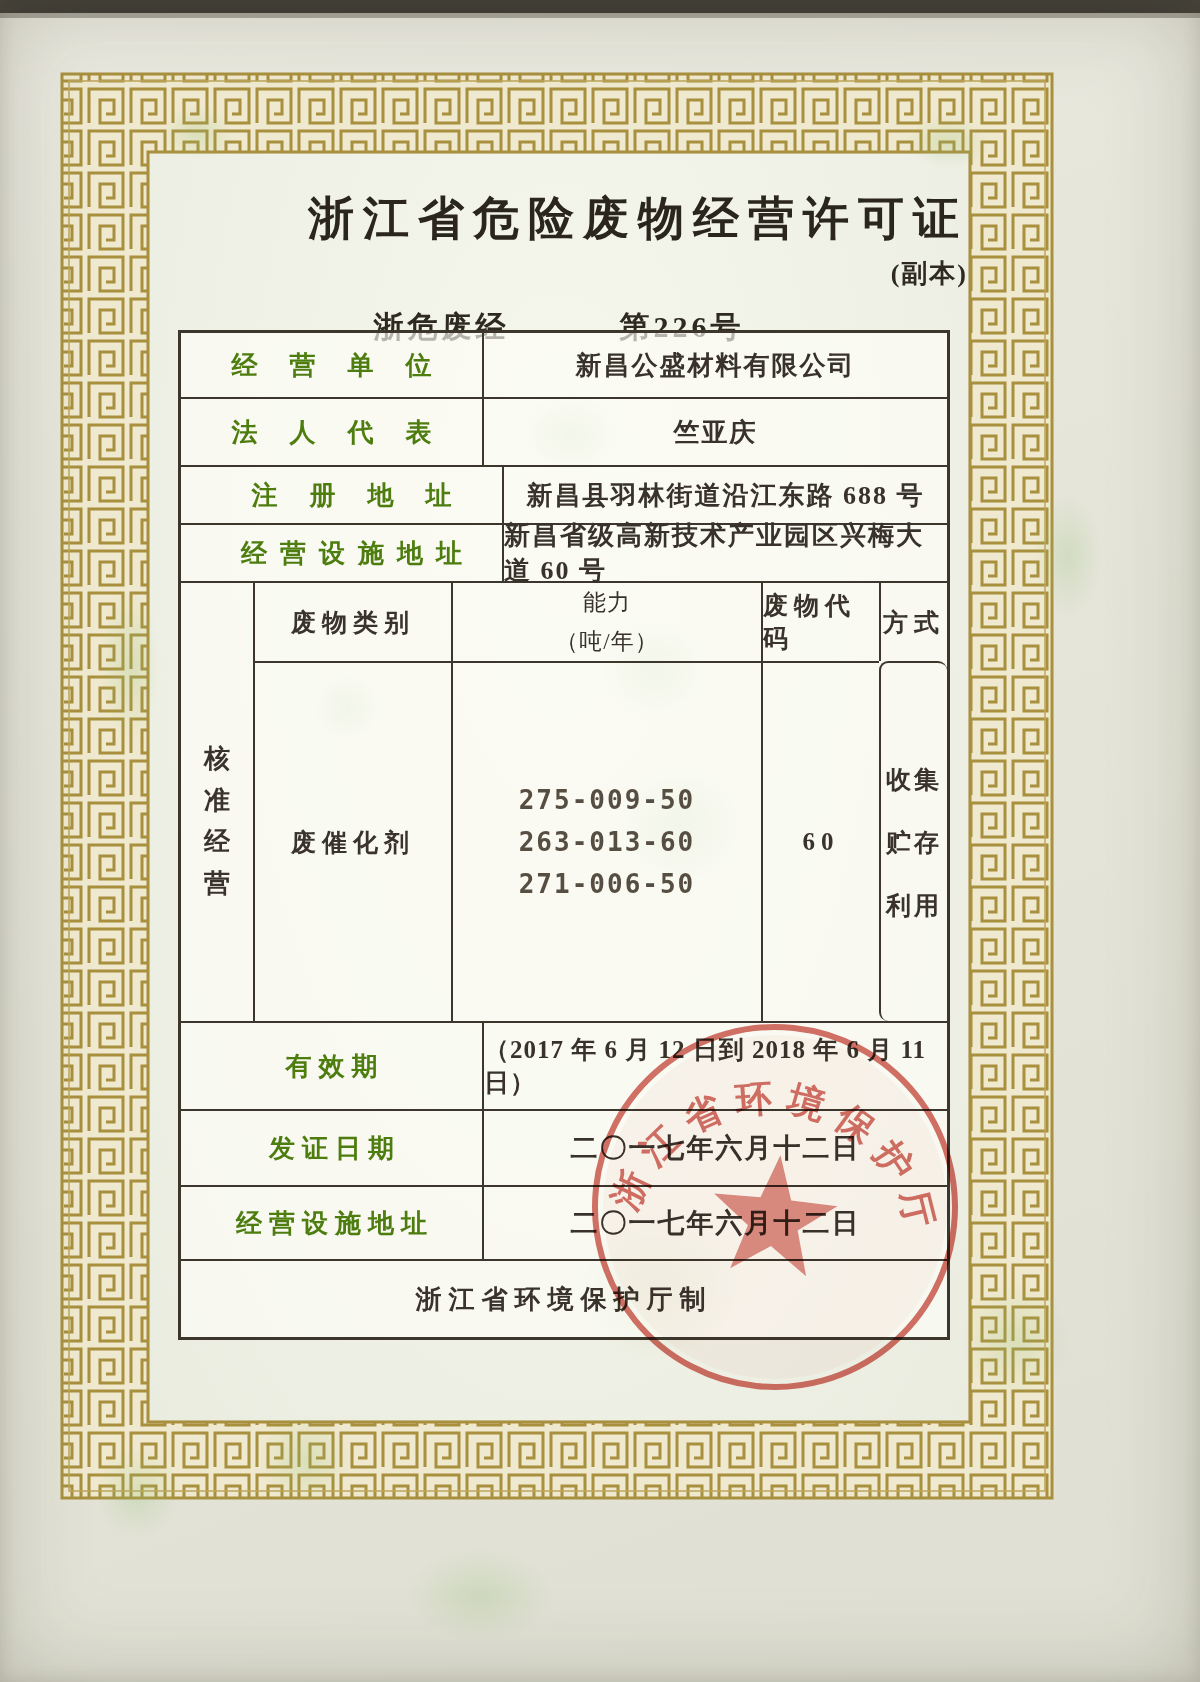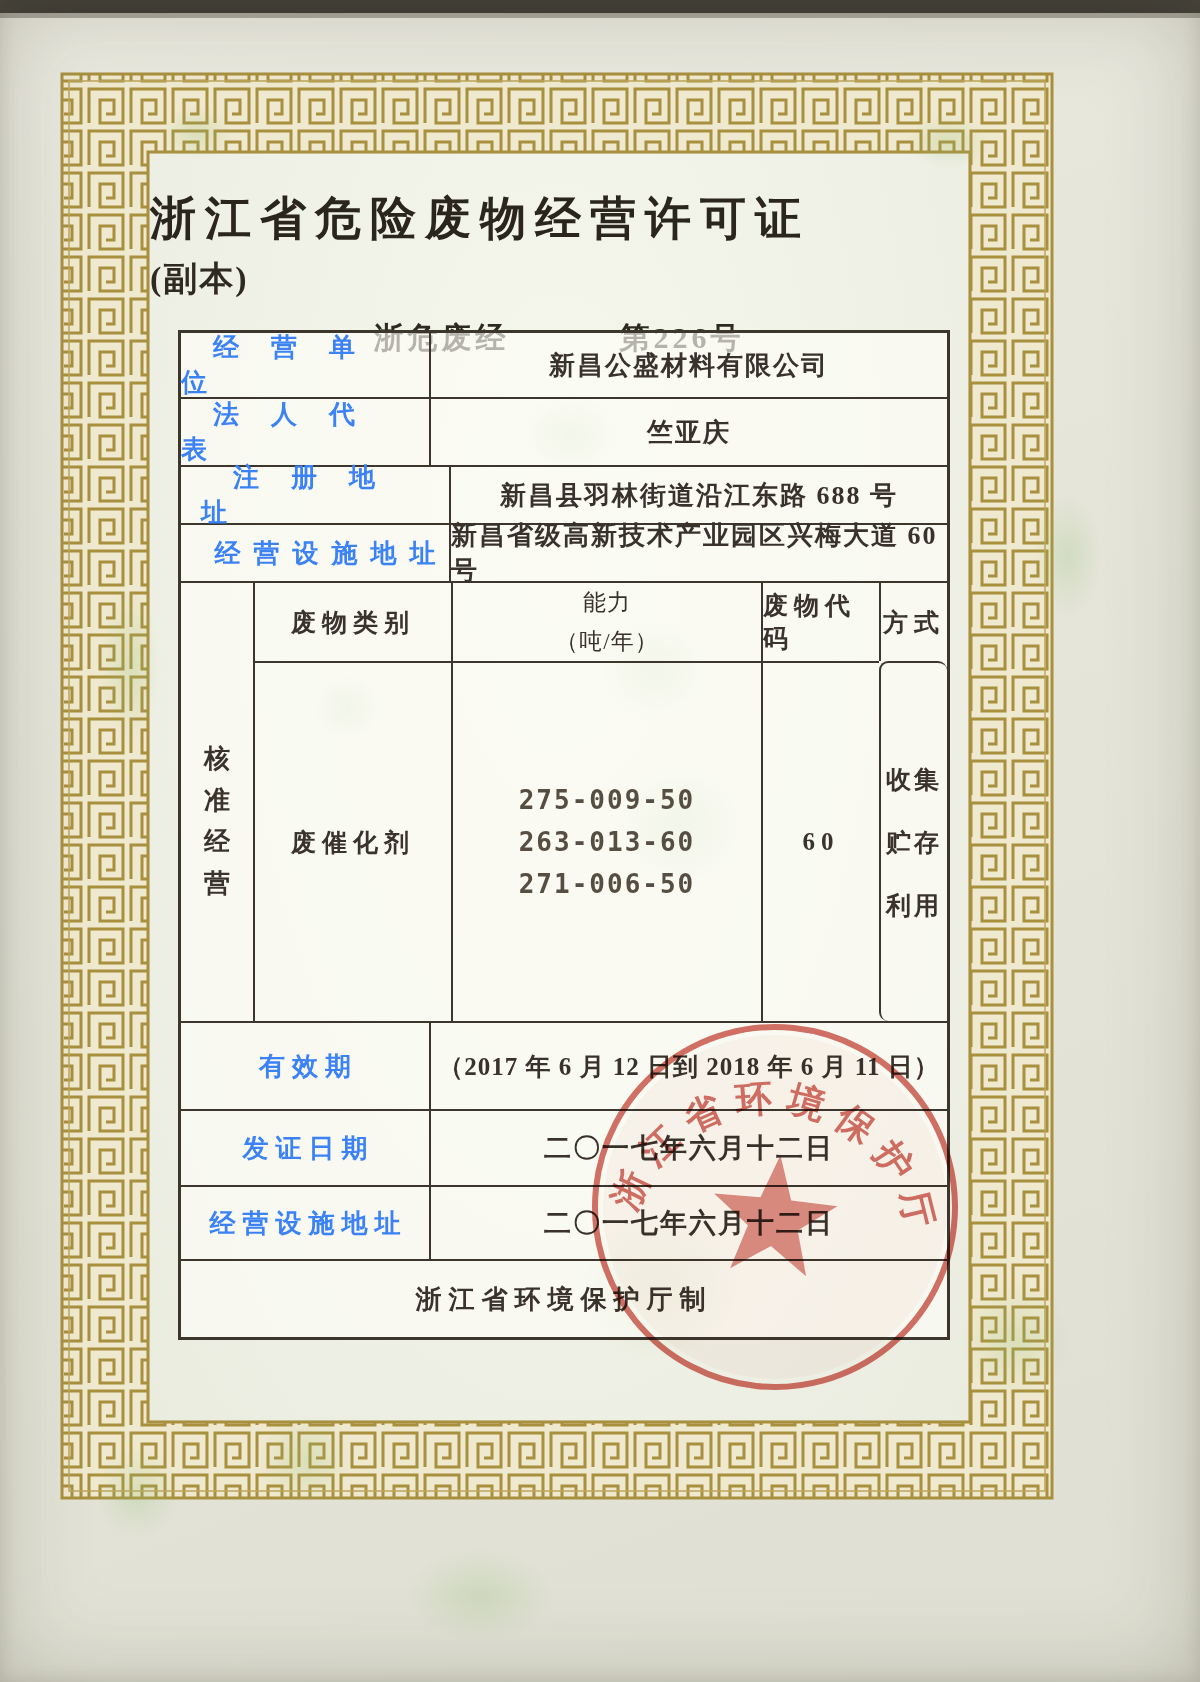--- a/index.html
+++ b/index.html
@@ -13,33 +13,33 @@
   .vignette{position:absolute;inset:0;pointer-events:none;
     box-shadow:inset 0 0 90px rgba(95,90,72,.28), inset 0 0 18px rgba(80,76,62,.18);}
   .frame-svg{position:absolute;left:0;top:0;}
   .inner-paper{
     position:absolute;left:150px;top:154px;width:818px;height:1266px;
     background:radial-gradient(ellipse at 50% 30%, #f5f6ec 0%, #f0f1e6 60%, #ebece0 100%);
   }
   .blob{position:absolute;border-radius:50%;pointer-events:none;
     background:radial-gradient(closest-side, rgba(148,190,115,.24), rgba(148,190,115,0) 72%);}
   .content{position:absolute;left:150px;top:154px;width:818px;height:1266px;}
-  .cert-title{margin-top:34px;text-align:left;font-size:46px;font-weight:bold;
+  .cert-title{margin-top:34px;text-align:right;font-size:46px;font-weight:bold;
     letter-spacing:9px;color:#2a251d;}
-  .cert-subtitle{margin-top:6px;text-align:left;font-size:34px;font-weight:bold;
+  .cert-subtitle{margin-top:6px;text-align:right;font-size:26px;font-weight:bold;
     letter-spacing:2px;color:#2e2921;}
   .serial-row{margin-top:16px;display:flex;justify-content:center;gap:110px;
     font-size:30px;font-weight:bold;color:#2e2921;letter-spacing:4px;}
   .cert-table{position:absolute;left:28px;top:176px;width:772px;
     border:3px solid #3c362c;background:rgba(253,253,247,.65);box-sizing:border-box;}
   .cert-table *{box-sizing:border-box;}
   .t-row{display:flex;border-top:2px solid #3c362c;}
   .t-row.first{border-top:none;}
-  .t-label{width:248px;display:flex;align-items:center;justify-content:center;
-    font-size:26px;font-weight:600;color:#3b82f6;}
+  .t-label{width:301px;display:flex;align-items:center;justify-content:center;
+    font-size:26px;font-weight:600;color:#4d7c0f;}
   .ls-wide{letter-spacing:32px;text-indent:32px;}
   .ls-med{letter-spacing:13px;text-indent:13px;}
   .ls-sm{letter-spacing:7px;text-indent:7px;}
   .t-value{flex:1;border-left:2px solid #3c362c;display:flex;align-items:center;
     justify-content:center;font-size:26px;font-weight:600;color:#46403
 6;letter-spacing:2px;}
   .r-h66{height:64px;} .r-h70{height:68px;} .r-h60{height:58px;padding-left:20px;}
   .approval{display:grid;grid-template-columns:72px 198px 310px 118px 1fr;
     grid-template-rows:78px 1fr;height:440px;border-top:2px solid #3c362c;}
   .g-cell{display:flex;align-items:center;justify-content:center;}

